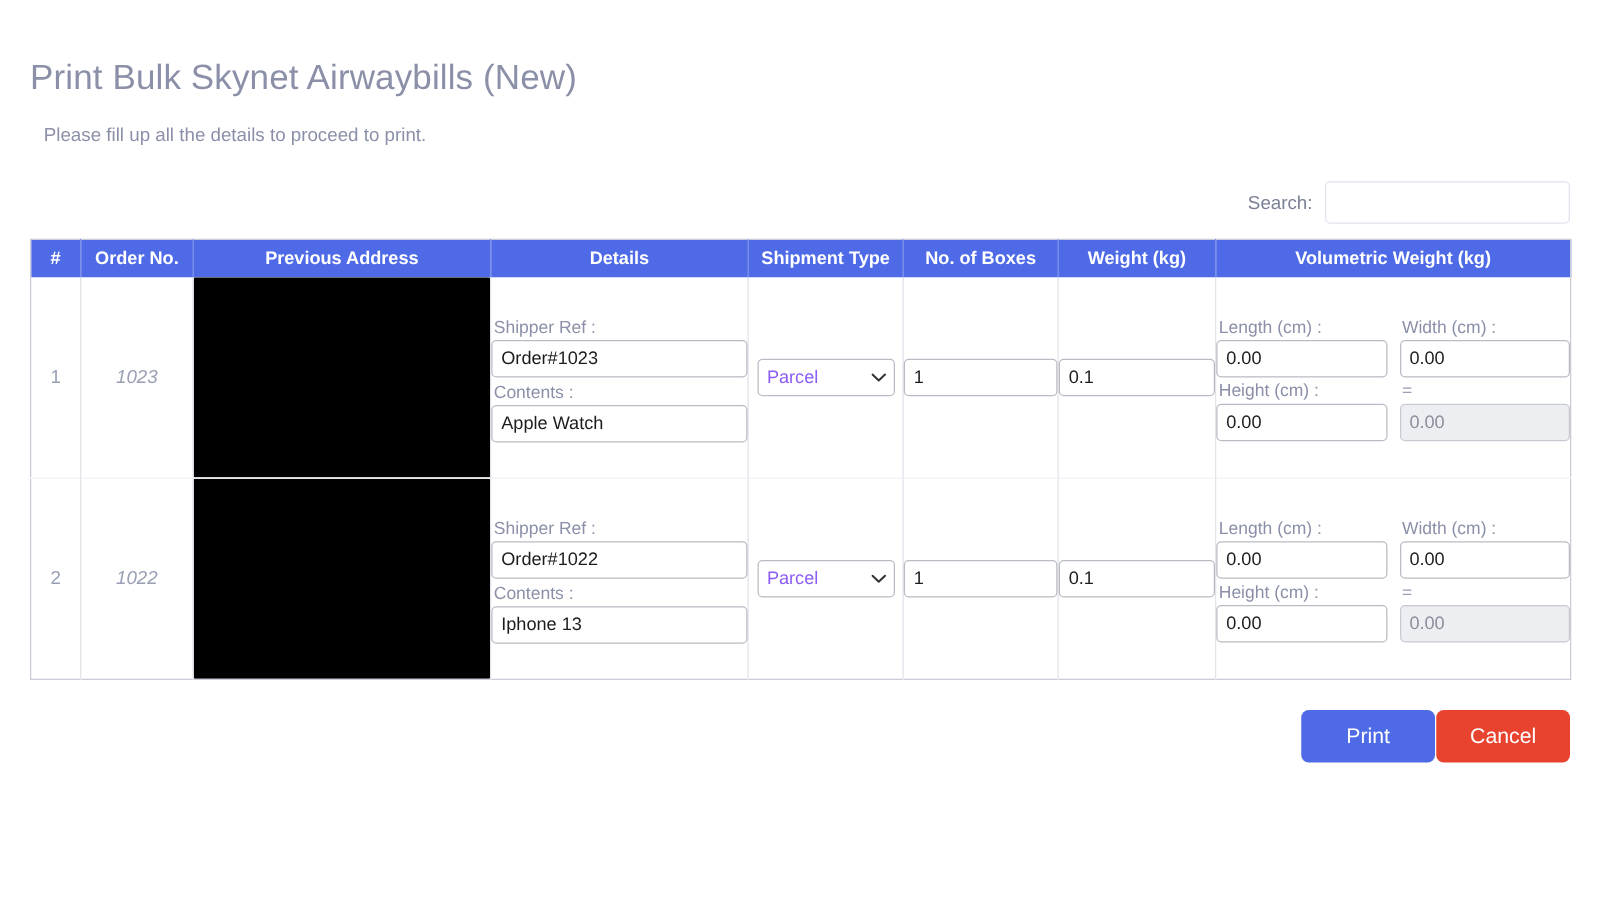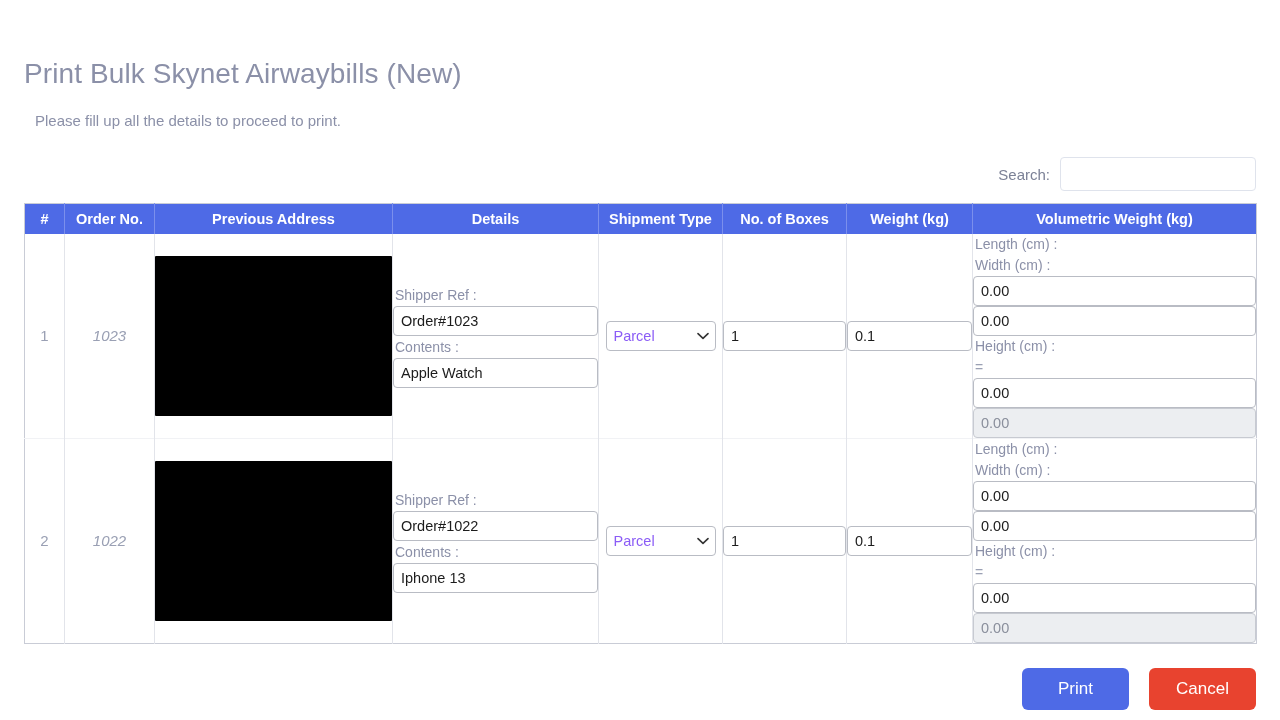--- a/index.html
+++ b/index.html
@@ -6,21 +6,21 @@
   html, body {
     margin: 0; padding: 0;
     width: 1280px; height: 720px;
     background: #ffffff;
     font-family: "Liberation Sans", sans-serif;
     overflow: hidden;
   }
   .page {
     position: relative;
     width: 1280px; height: 655px;
-    padding: 12px 24px;
+    padding: 0 24px;
   }
   .page-title {
     margin: 0;
     padding-top: 44px;
     font-size: 28px;
     font-weight: 400;
     color: #8b90a8;
     letter-spacing: 0.1px;
     line-height: 1.3;
   }
@@ -153,21 +153,21 @@
     pointer-events: none;
     line-height: 0;
   }
 
   .num-cell { padding: 6px 8px; }
 
   
   .vol-cell { padding: 6px 6px; }
   .vol-grid {
     display: grid;
-    grid-template-columns: 1fr;
+    grid-template-columns: 1fr 1fr;
     column-gap: 10px;
     row-gap: 0px;
   }
   .vol-grid .fld-label { margin: 2px 0 3px 2px; }
   .eq-sign { font-size: 14px; color: #9aa0b4; margin: 2px 0 3px 2px; display: block; }
 
   
   .tbl-footer {
     display: flex;
     justify-content: space-between;
@@ -201,21 +201,21 @@
     background: #4e6ae6;
     color: #ffffff;
     min-width: 36px;
     padding: 0 12px;
   }
 
   
   .actions {
     display: flex;
     justify-content: flex-end;
-    gap: 20px;
+    gap: 1px;
     margin-top: 24px;
   }
   .btn {
     border: none;
     border-radius: 6px;
     height: 42px;
     min-width: 107px;
     font-size: 17px;
     font-family: "Liberation Sans", sans-serif;
     color: #fff;

